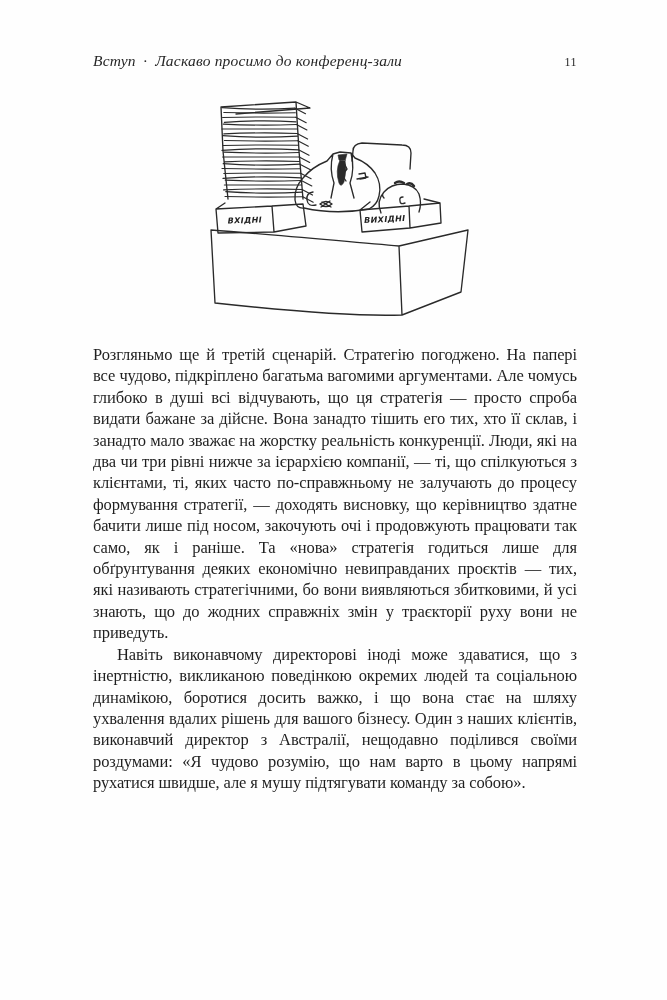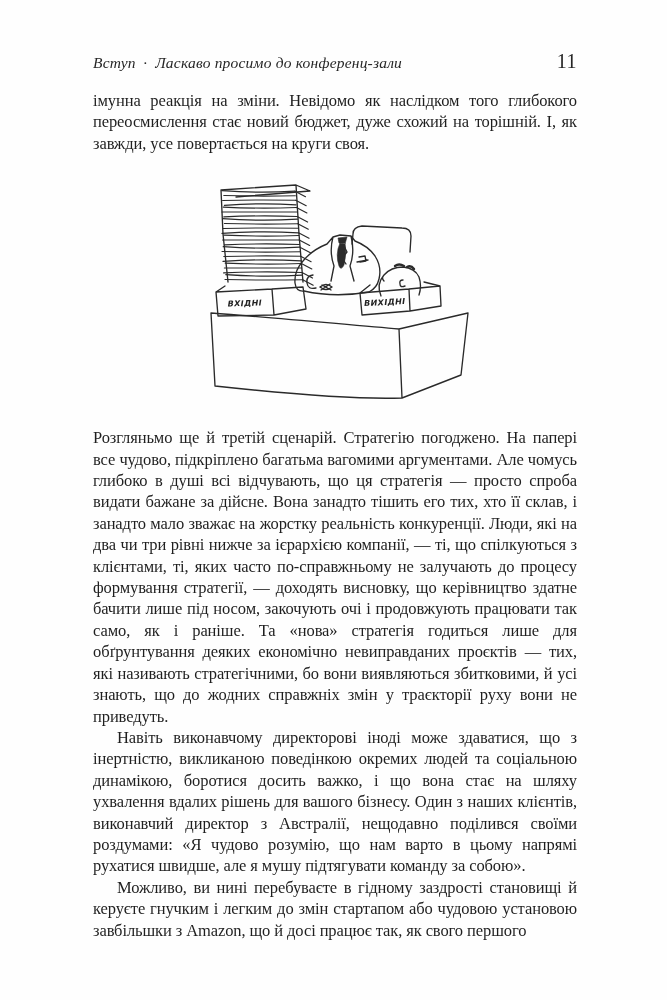--- a/index.html
+++ b/index.html
@@ -16,21 +16,21 @@
   }
   .running-header{
     display:flex;align-items:baseline;justify-content:space-between;
     font-size:15.5px;line-height:18px;
     margin-bottom:18px;
     color:#262626;
     gap:30px;
   }
   .running-title{font-style:italic;letter-spacing:.2px;white-space:nowrap;}
   .running-title .sep{display:inline-block;margin:0 7px;font-style:normal;}
-  .folio{font-style:normal;font-size:20px;letter-spacing:.5px;}
+  .folio{font-style:normal;font-size:12px;letter-spacing:.5px;}
   .body-text p{
     margin:0;
     font-size:16.5px;
     line-height:21.4px;
     letter-spacing:-0.1px;
     text-align:justify;
     text-indent:0;
   }
   .body-text p.indent{text-indent:24px;font-family:Liberation Serif, serif;}
   .illustration{
@@ -54,23 +54,20 @@
 
   <div class="running-header">
     <div class="running-title">
       <span>Вступ</span><span class="sep">·</span><span>Ласкаво просимо до конференц-зали</span>
     </div>
     <div class="folio">11</div>
   </div>
 
   <div class="body-text">
 
-    <div id="para-before">
-        <p>імунна реакція на зміни. Невідомо як наслідком того глибокого переосмислення стає новий бюджет, дуже схожий на торішній. І, як завжди, усе повертається на круги своя.</p>
-      </div>
 
     <div class="illustration">
       <svg viewBox="0 0 275 235" xmlns="http://www.w3.org/2000/svg">
 
         <path class="ink" d="M 152 70 L 153 60 Q 153 53 162 52 L 202 54 Q 211 54 211 62 L 210 78"></path>
 
         <path class="ink" d="M 11 139 C 70 143 150 151 199 155
              M 11 139 L 15 212
              M 15 212 C 70 218 150 226 202 224
              M 199 155 L 202 224
@@ -158,17 +155,16 @@
                M 184 101 Q 181 104 184 107"></path>
           <path class="ink-bold" d="M 195 92 Q 199 89 204 92 M 207 93 Q 211 91 214 95"></path>
         </g>
 
       </svg>
     </div>
 
     <div id="para-after">
         <p>Розгляньмо ще й третій сценарій. Стратегію погоджено. На папері все чудово, підкріплено багатьма вагомими аргументами. Але чомусь глибоко в душі всі відчувають, що ця стратегія — просто спроба видати бажане за дійсне. Вона занадто тішить его тих, хто її склав, і занадто мало зважає на жорстку реальність конкуренції. Люди, які на два чи три рівні нижче за ієрархією компанії, — ті, що спілкуються з клієнтами, ті, яких часто по-справжньому не залучають до процесу формування стратегії, — доходять висновку, що керівництво здатне бачити лише під носом, закочують очі і продовжують працювати так само, як і раніше. Та «нова» стратегія годиться лише для обґрунтування деяких економічно невиправданих проєктів — тих, які називають стратегічними, бо вони виявляються збитковими, й усі знають, що до жодних справжніх змін у траєкторії руху вони не приведуть.</p>
         <p class="indent">Навіть виконавчому директорові іноді може здаватися, що з інертністю, викликаною поведінкою окремих людей та соціальною динамікою, боротися досить важко, і що вона стає на шляху ухвалення вдалих рішень для вашого бізнесу. Один з наших клієнтів, виконавчий директор з Австралії, нещодавно поділився своїми роздумами: «Я чудово розумію, що нам варто в цьому напрямі рухатися швидше, але я мушу підтягувати команду за собою».</p>
-        <p class="indent">Можливо, ви нині перебуваєте в гідному заздрості становищі й керуєте гнучким і легким до змін стартапом або чудовою установою завбільшки з Amazon, що й досі працює так, як свого першого</p>
       </div>
 
   </div>
 </div>
 
 </body></html>

